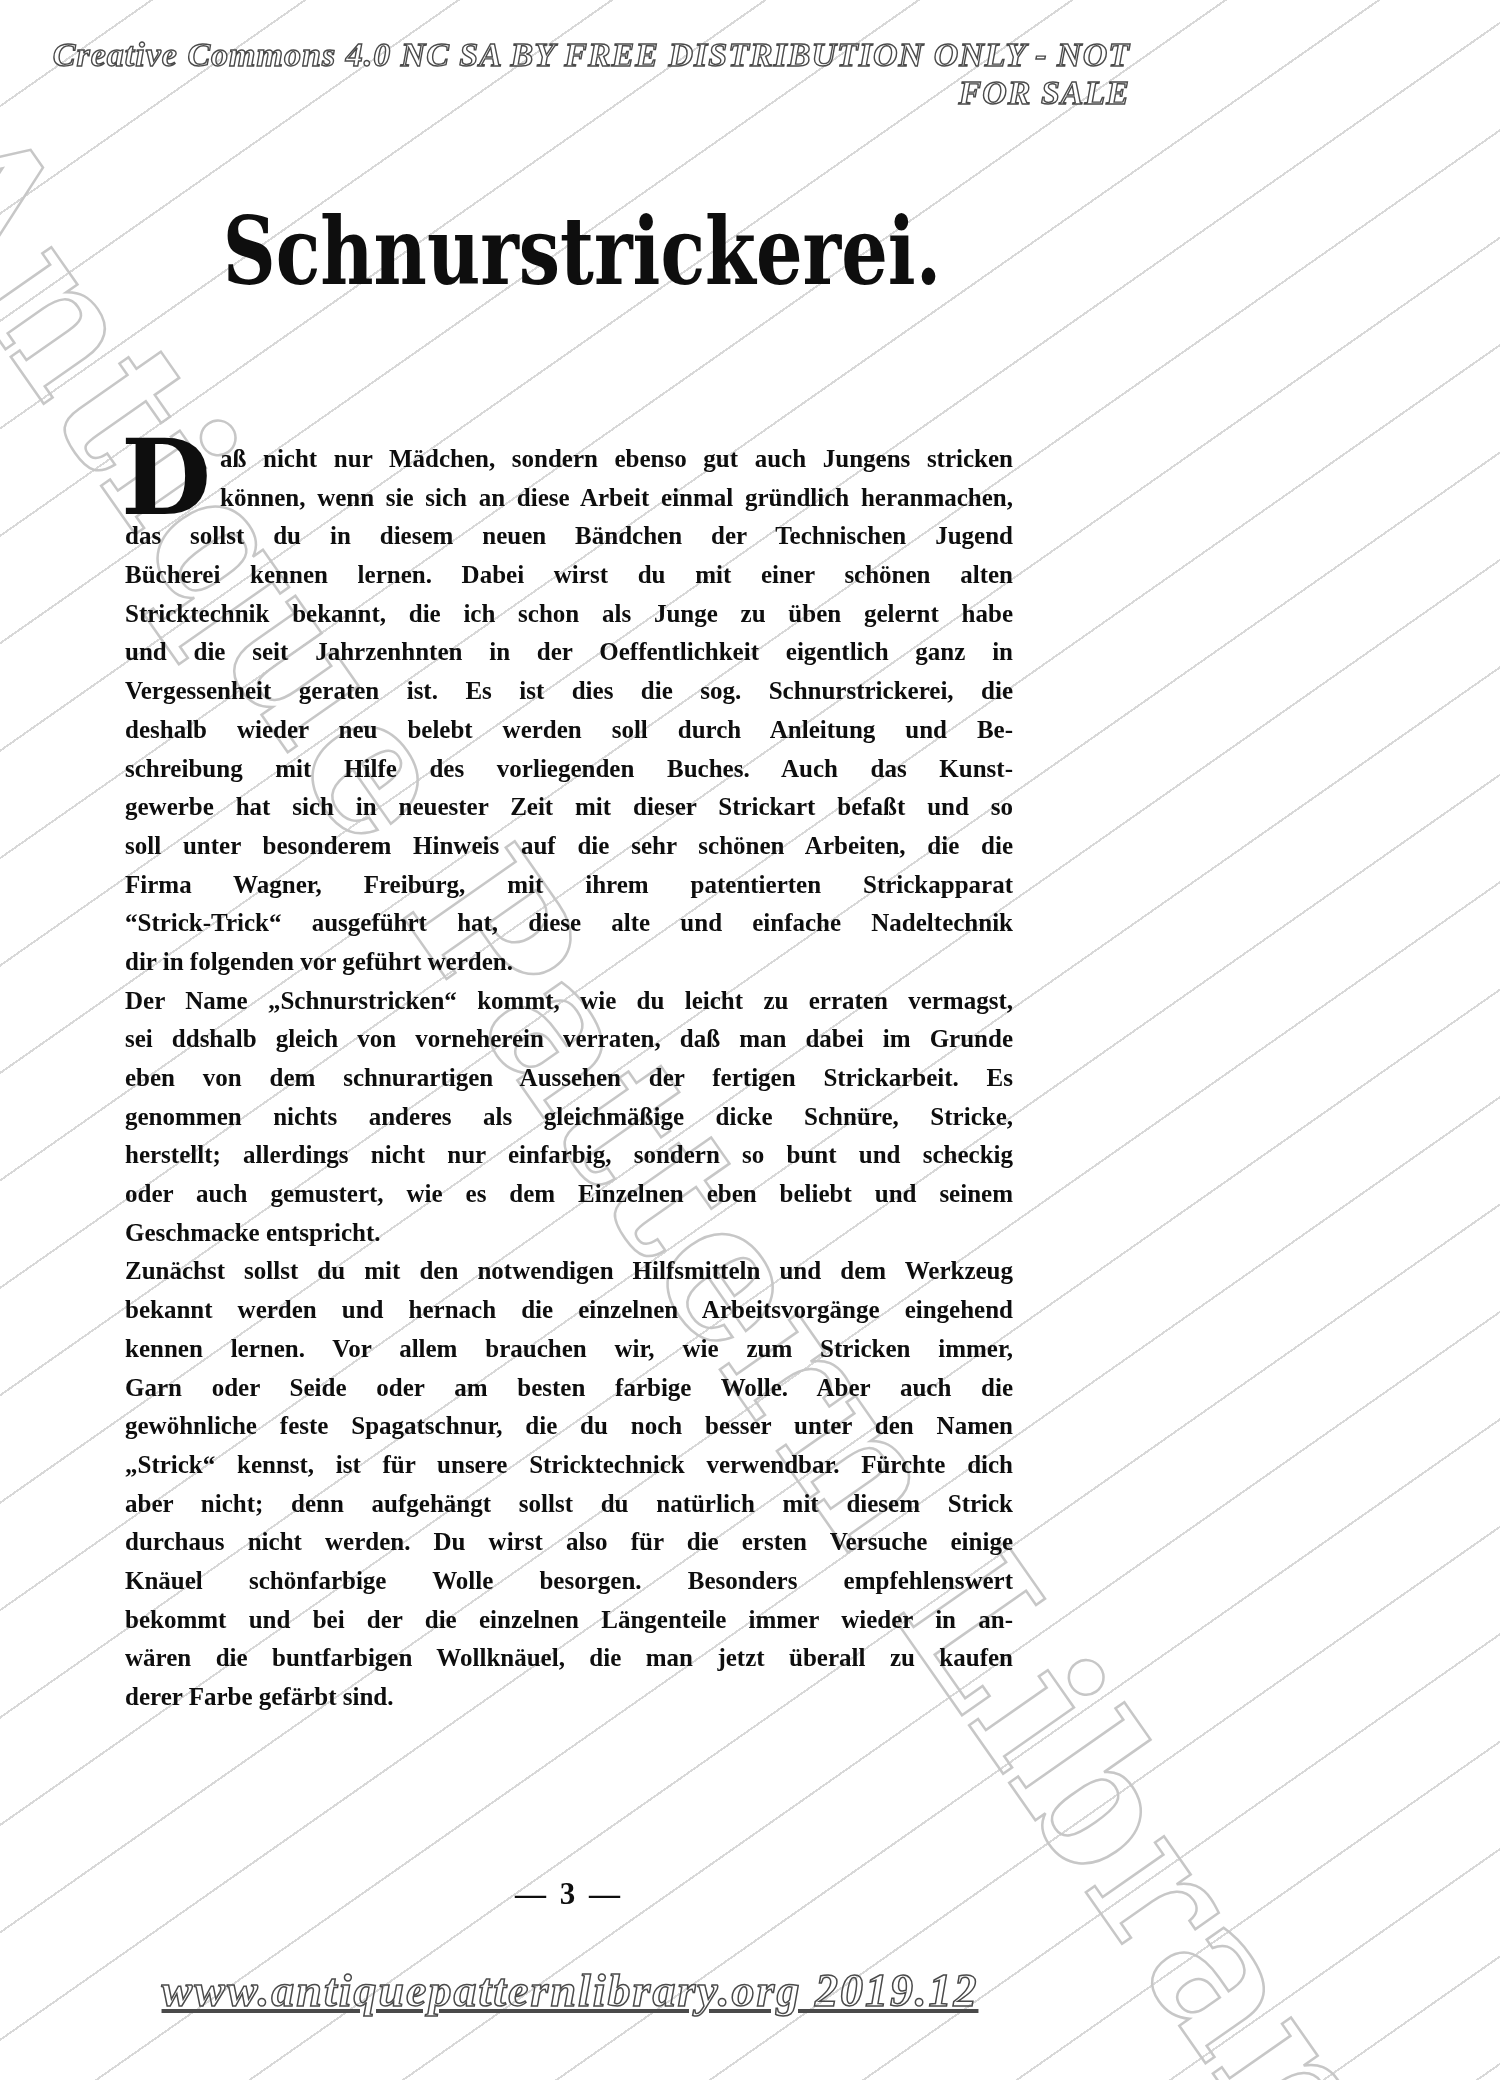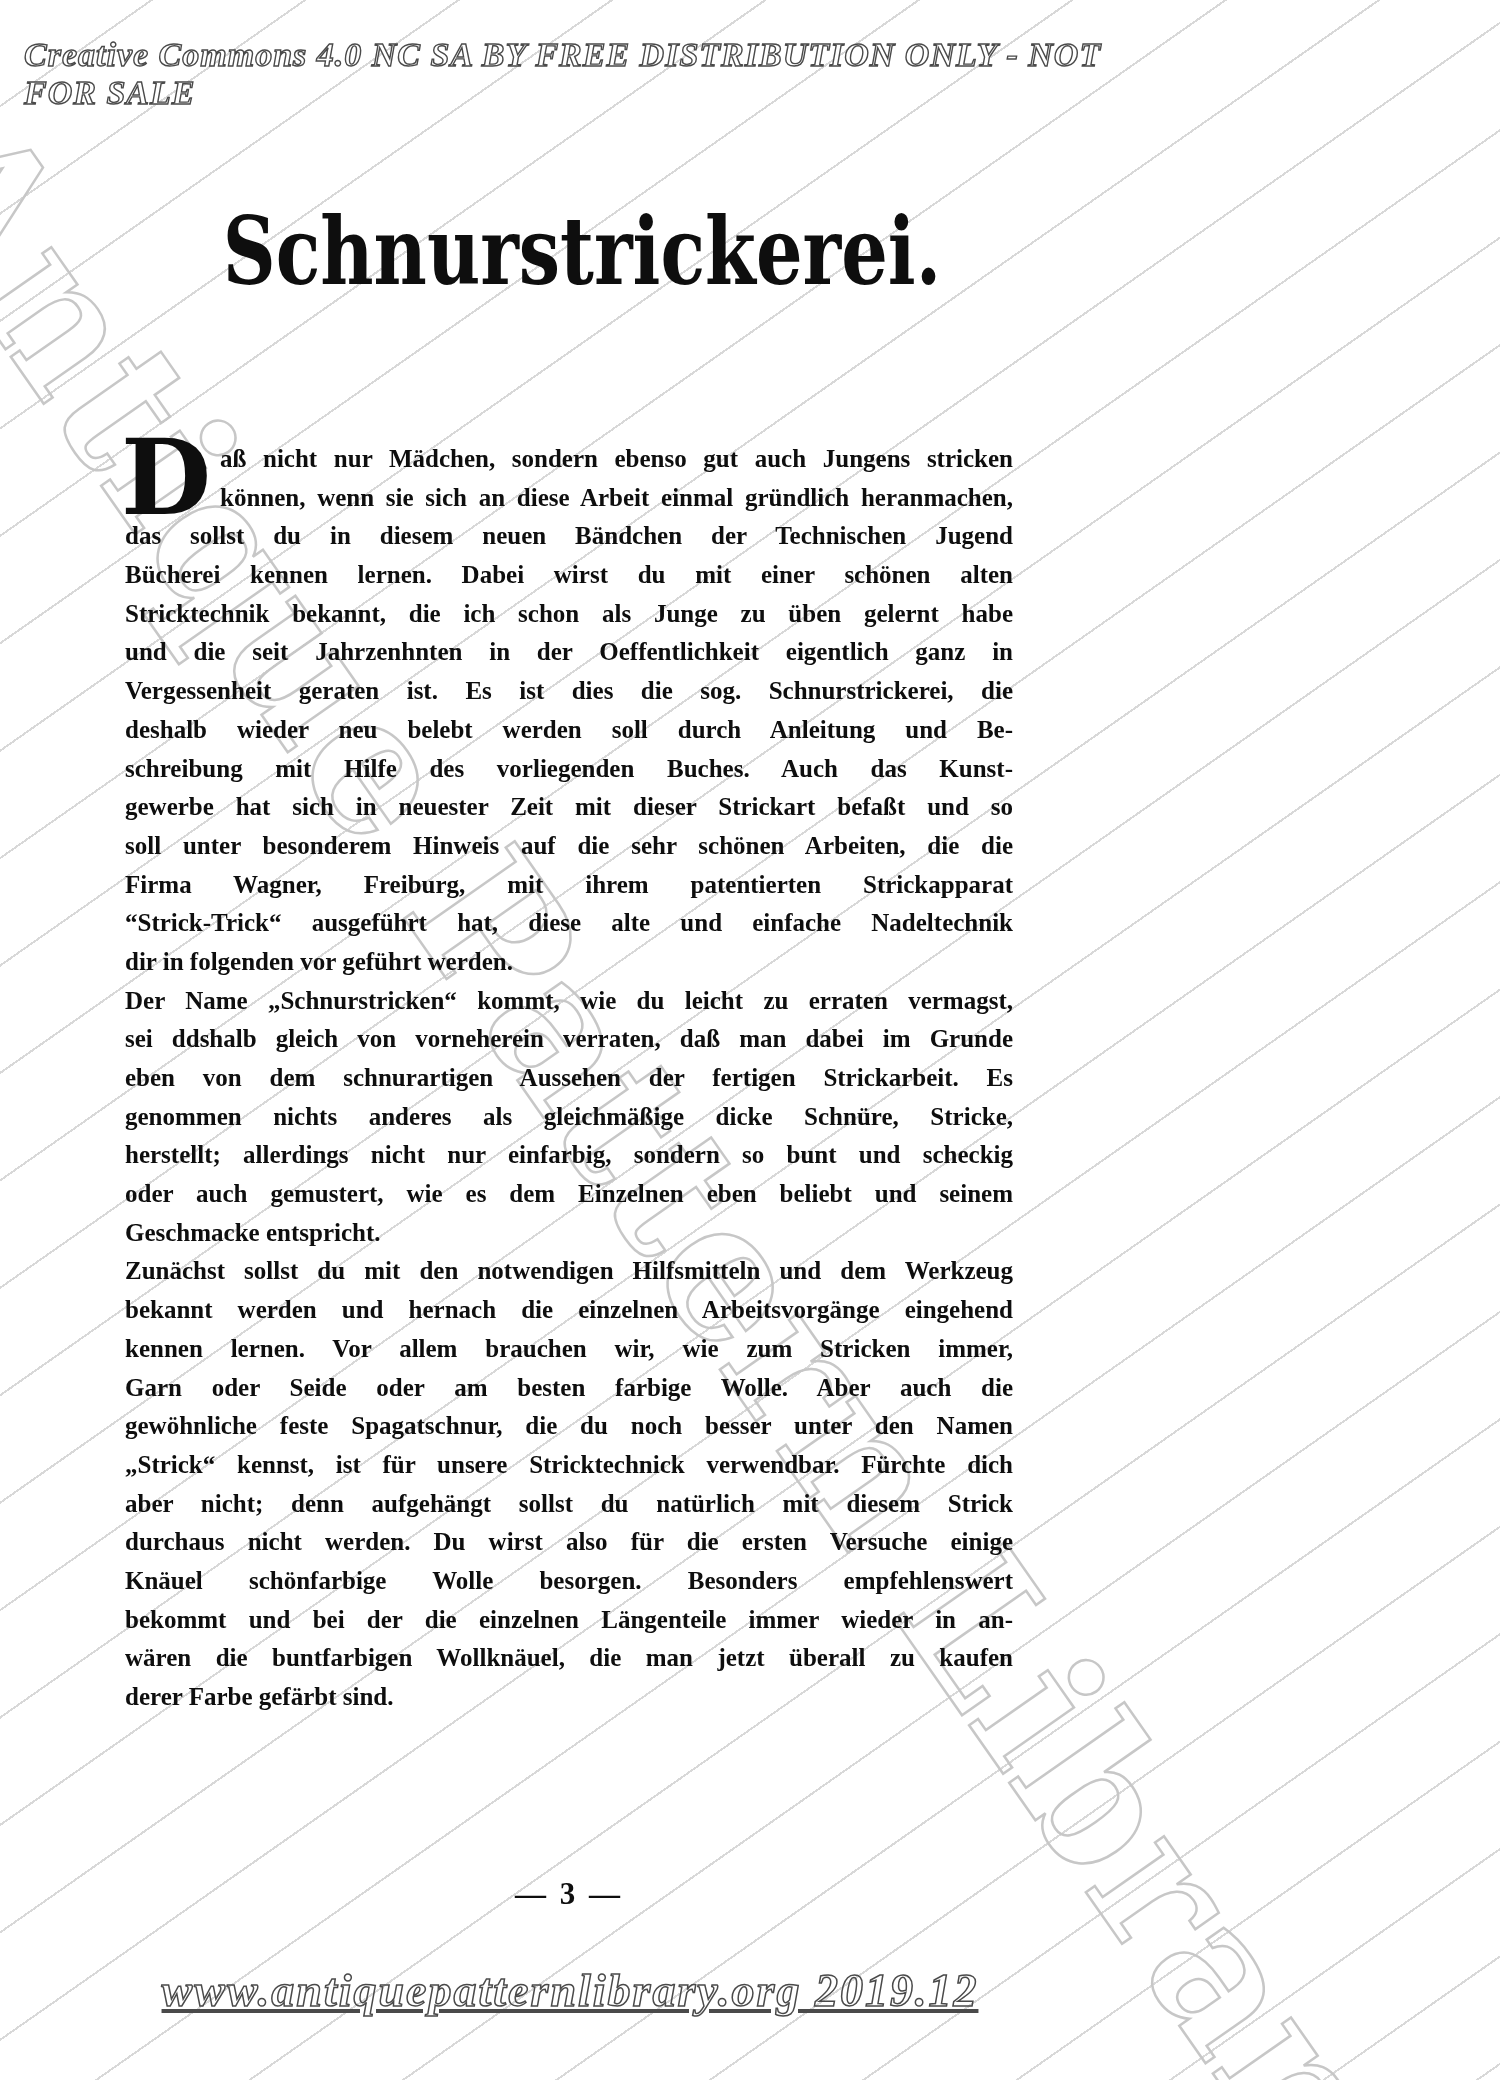--- a/index.html
+++ b/index.html
@@ -21,22 +21,22 @@
 
   
   .watermark{position:absolute;left:28px;top:78px;z-index:1;
     transform:rotate(55deg);transform-origin:0 0;
     font-family:"DejaVu Serif", serif;font-weight:bold;
     font-size:185px;letter-spacing:2px;white-space:nowrap;
     color:transparent;-webkit-text-stroke:2.5px var(--watermark-outline);}
 
   
   .license{position:absolute;top:36px;left:0;width:1130px;z-index:2;
-    text-align:left;font-style:italic;font-weight:bold;
-    font-size:34px;letter-spacing:1px;color:#ffffff;padding-left:24px;
+    text-align:right;font-style:italic;font-weight:bold;
+    font-size:34px;letter-spacing:1px;color:#ffffff;
     -webkit-text-stroke:1.4px var(--header-outline);}
 
   .title{position:absolute;top:196px;left:125px;width:888px;margin:0;z-index:2;
     text-align:center;font-family:"DejaVu Serif", serif;font-weight:bold;
     font-size:94px;color:var(--ink);transform:scaleX(0.78);transform-origin:50% 50%;}
 
   .body-text{position:absolute;left:125px;top:440px;width:888px;z-index:2;
     font-family:"Liberation Serif", serif;font-weight:bold;
     font-size:25px;color:var(--ink);}
   .line{height:38.7px;line-height:38.7px;

